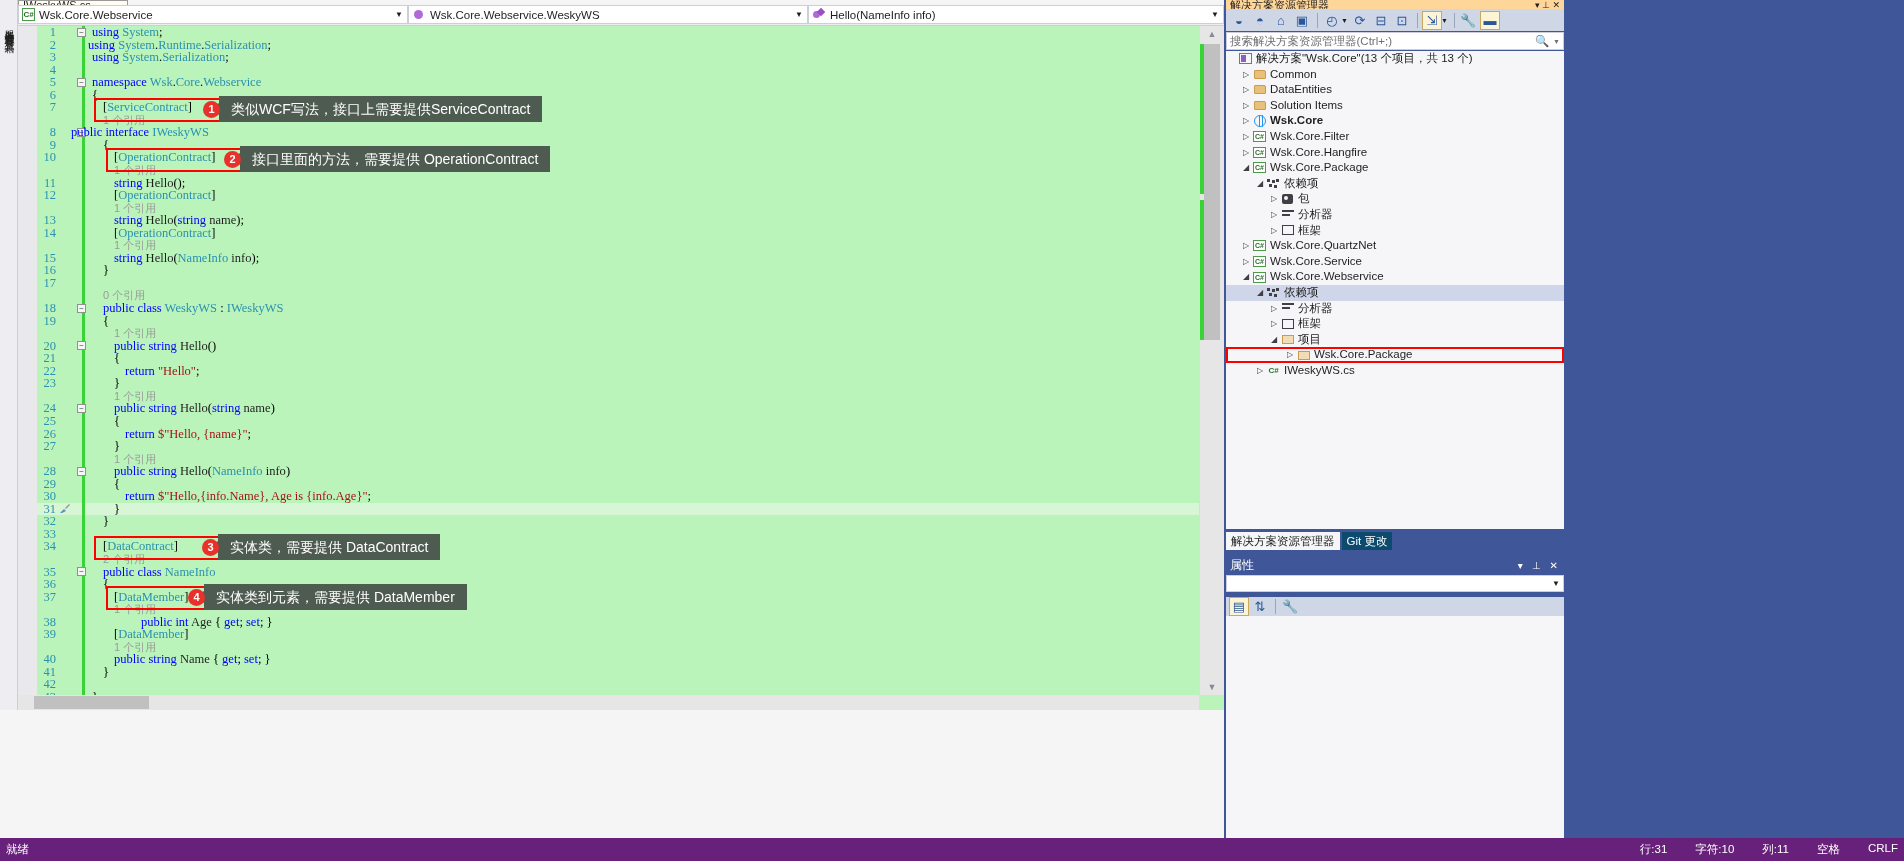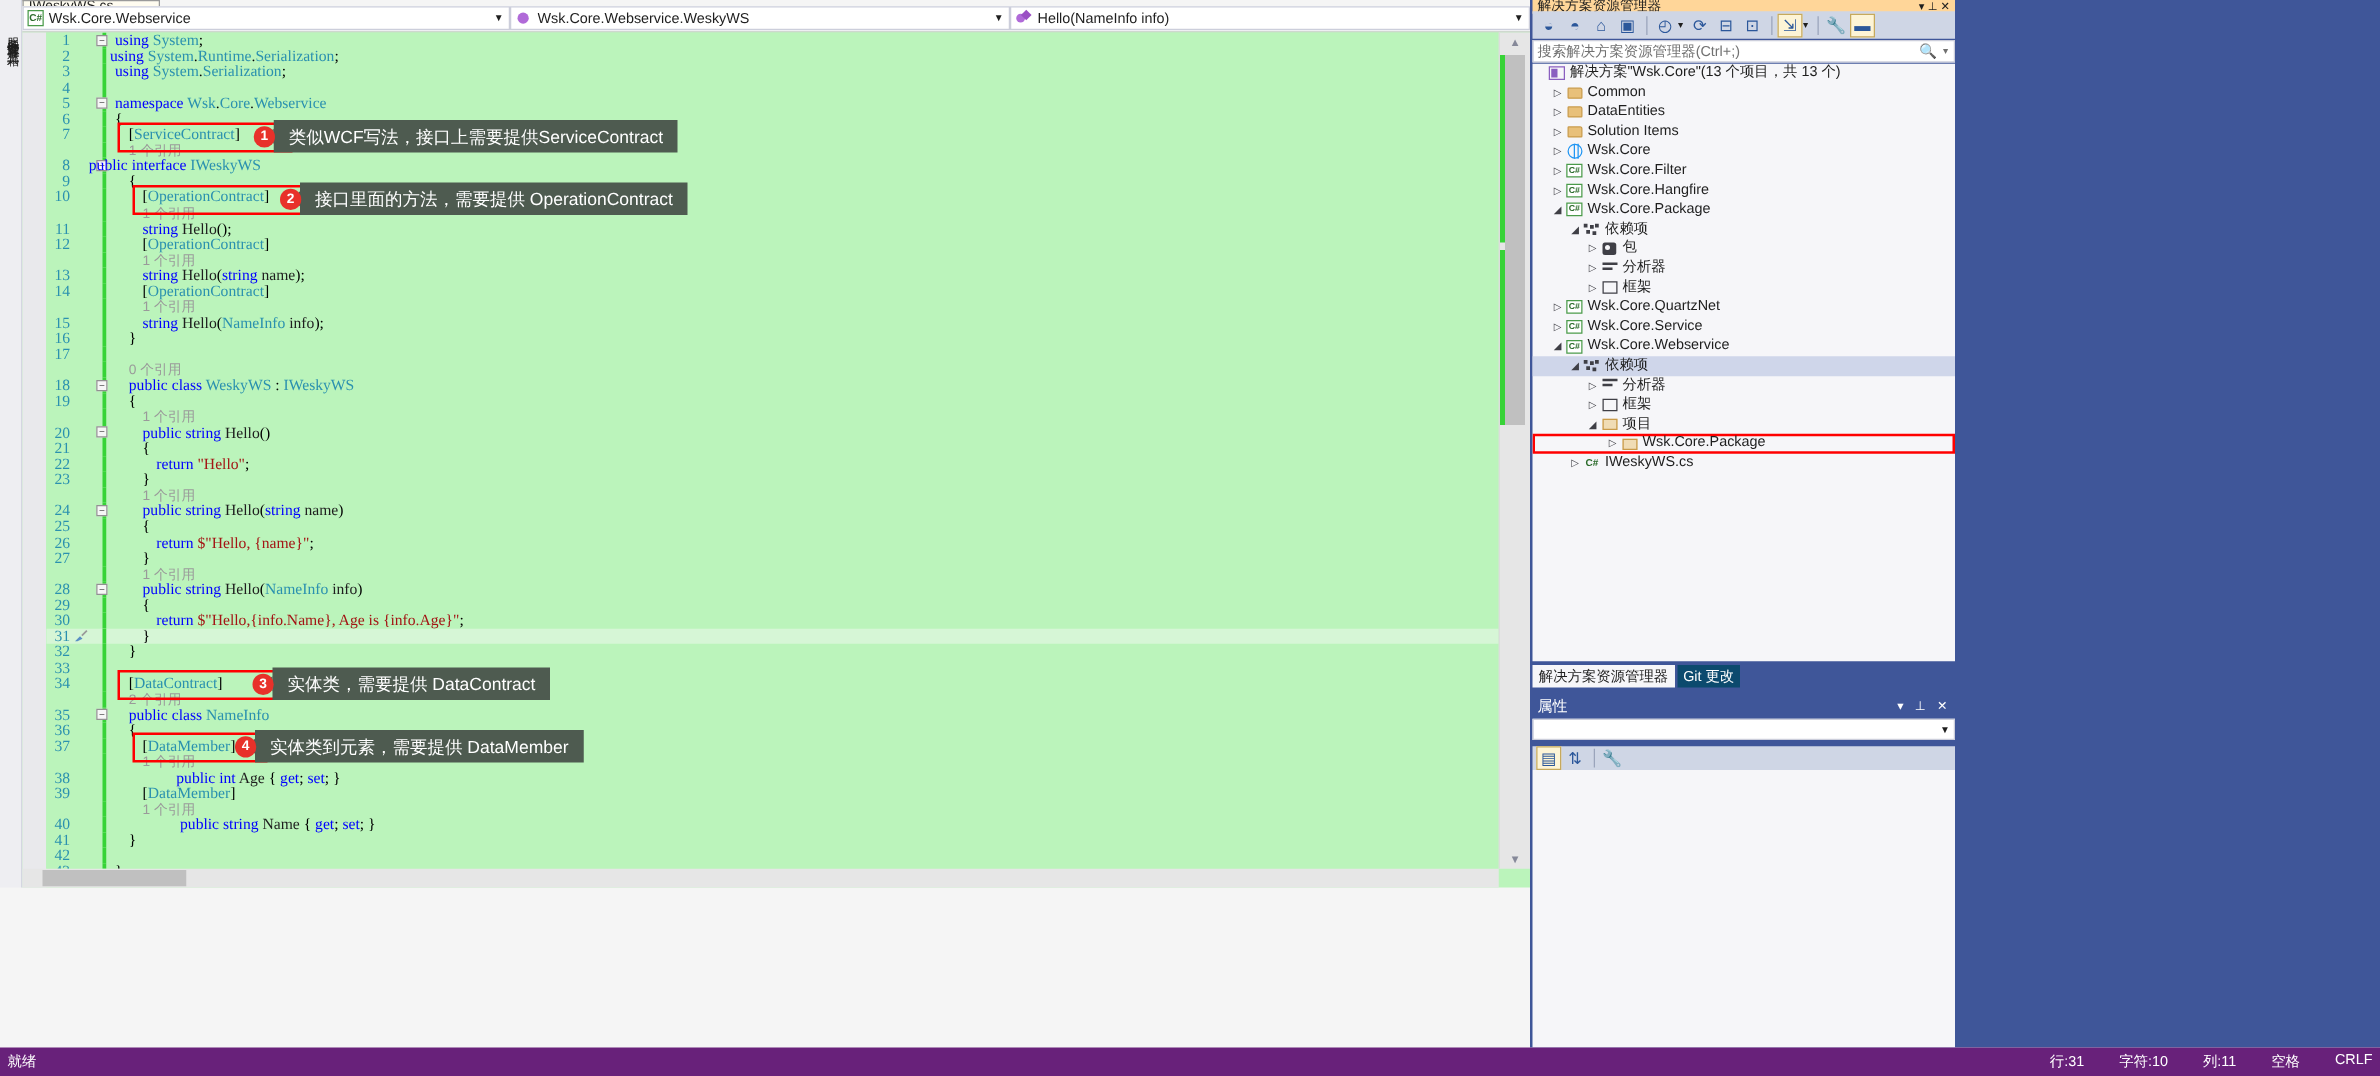--- a/index.html
+++ b/index.html
@@ -252,21 +252,21 @@
   .pkg-ico::after{content:"";position:absolute;left:2px;top:2px;width:4px;height:4px;background:#f6f6f9;border-radius:50%;}
   .ana-ico { width:12px; height:10px; position:relative;}
   .ana-ico::before{content:"";position:absolute;left:0;top:0;width:12px;height:2px;background:#3f3f46;}
   .ana-ico::after{content:"";position:absolute;left:0;top:4px;width:8px;height:2px;background:#3f3f46;}
   .fw-ico { width:12px; height:10px; border:1.5px solid #3f3f46; position:relative;}
   .proj-ico { width:12px; height:9px; border:1.2px solid #c99b4b; background:#f0dcb5;}
   .cs-file {
     width:13px; height:11px; color:#2b6b2b; font-size:8px;
     line-height:11px; text-align:center; font-weight:bold;
   }
-  .bold { font-weight:normal; }
+  .bold { font-weight:bold; }
   #setabs {
     position:absolute; left:1226px; top:532px; width:338px; height:18px;
     display:flex; align-items:stretch; font-size:11.5px;
   }
   .setab {
     padding:0 5px; display:flex; align-items:center;
     background:#f6f6f9; color:#1e1e1e; margin-right:2px;
   }
   .setab.active { background:#0c4a6e; color:#fff; }
   #proptitle {
@@ -367,21 +367,21 @@
       <div class="row"><span class="lnum">33</span><span class="chgbar"></span><span class="code" style="padding-left:66px"></span></div>
       <div class="row"><span class="lnum">34</span><span class="chgbar"></span><span class="code" style="padding-left:66px">[<span class="typ">DataContract</span>]</span></div>
       <div class="row"><span class="chgbar"></span><span class="code codelens" style="padding-left:66px">2 个引用</span></div>
       <div class="row"><span class="lnum">35</span><span class="chgbar"></span><span class="fold">−</span><span class="code" style="padding-left:66px"><span class="kw">public</span> <span class="kw">class</span> <span class="typ">NameInfo</span></span></div>
       <div class="row"><span class="lnum">36</span><span class="chgbar"></span><span class="code" style="padding-left:66px">{</span></div>
       <div class="row"><span class="lnum">37</span><span class="chgbar"></span><span class="code" style="padding-left:77px">[<span class="typ">DataMember</span>]</span></div>
       <div class="row"><span class="chgbar"></span><span class="code codelens" style="padding-left:77px">1 个引用</span></div>
       <div class="row"><span class="lnum">38</span><span class="chgbar"></span><span class="code" style="padding-left:104px"><span class="kw">public</span> <span class="kw">int</span> <span class="ident">Age</span> { <span class="kw">get</span>; <span class="kw">set</span>; }</span></div>
       <div class="row"><span class="lnum">39</span><span class="chgbar"></span><span class="code" style="padding-left:77px">[<span class="typ">DataMember</span>]</span></div>
       <div class="row"><span class="chgbar"></span><span class="code codelens" style="padding-left:77px">1 个引用</span></div>
-      <div class="row"><span class="lnum">40</span><span class="chgbar"></span><span class="code" style="padding-left:107px"><span class="kw">public</span> <span class="kw">string</span> <span class="ident">Name</span> { <span class="kw">get</span>; <span class="kw">set</span>; }</span></div>
+      <div class="row"><span class="lnum">40</span><span class="chgbar"></span><span class="code" style="padding-left:77px"><span class="kw">public</span> <span class="kw">string</span> <span class="ident">Name</span> { <span class="kw">get</span>; <span class="kw">set</span>; }</span></div>
       <div class="row"><span class="lnum">41</span><span class="chgbar"></span><span class="code" style="padding-left:66px">}</span></div>
       <div class="row"><span class="lnum">42</span><span class="chgbar"></span><span class="code" style="padding-left:55px"></span></div>
       <div class="row"><span class="lnum">43</span><span class="chgbar"></span><span class="code" style="padding-left:55px">}</span></div>
     </div>
 
   <div class="redbox" style="left:76px; top:72px; width:140px; height:24px;"></div>
   <div class="redbox" style="left:88px; top:122px; width:147px; height:24px;"></div>
   <div class="redbox" style="left:76px; top:510px; width:140px; height:24px;"></div>
   <div class="redbox" style="left:88px; top:560px; width:108px; height:24px;"></div>
 

